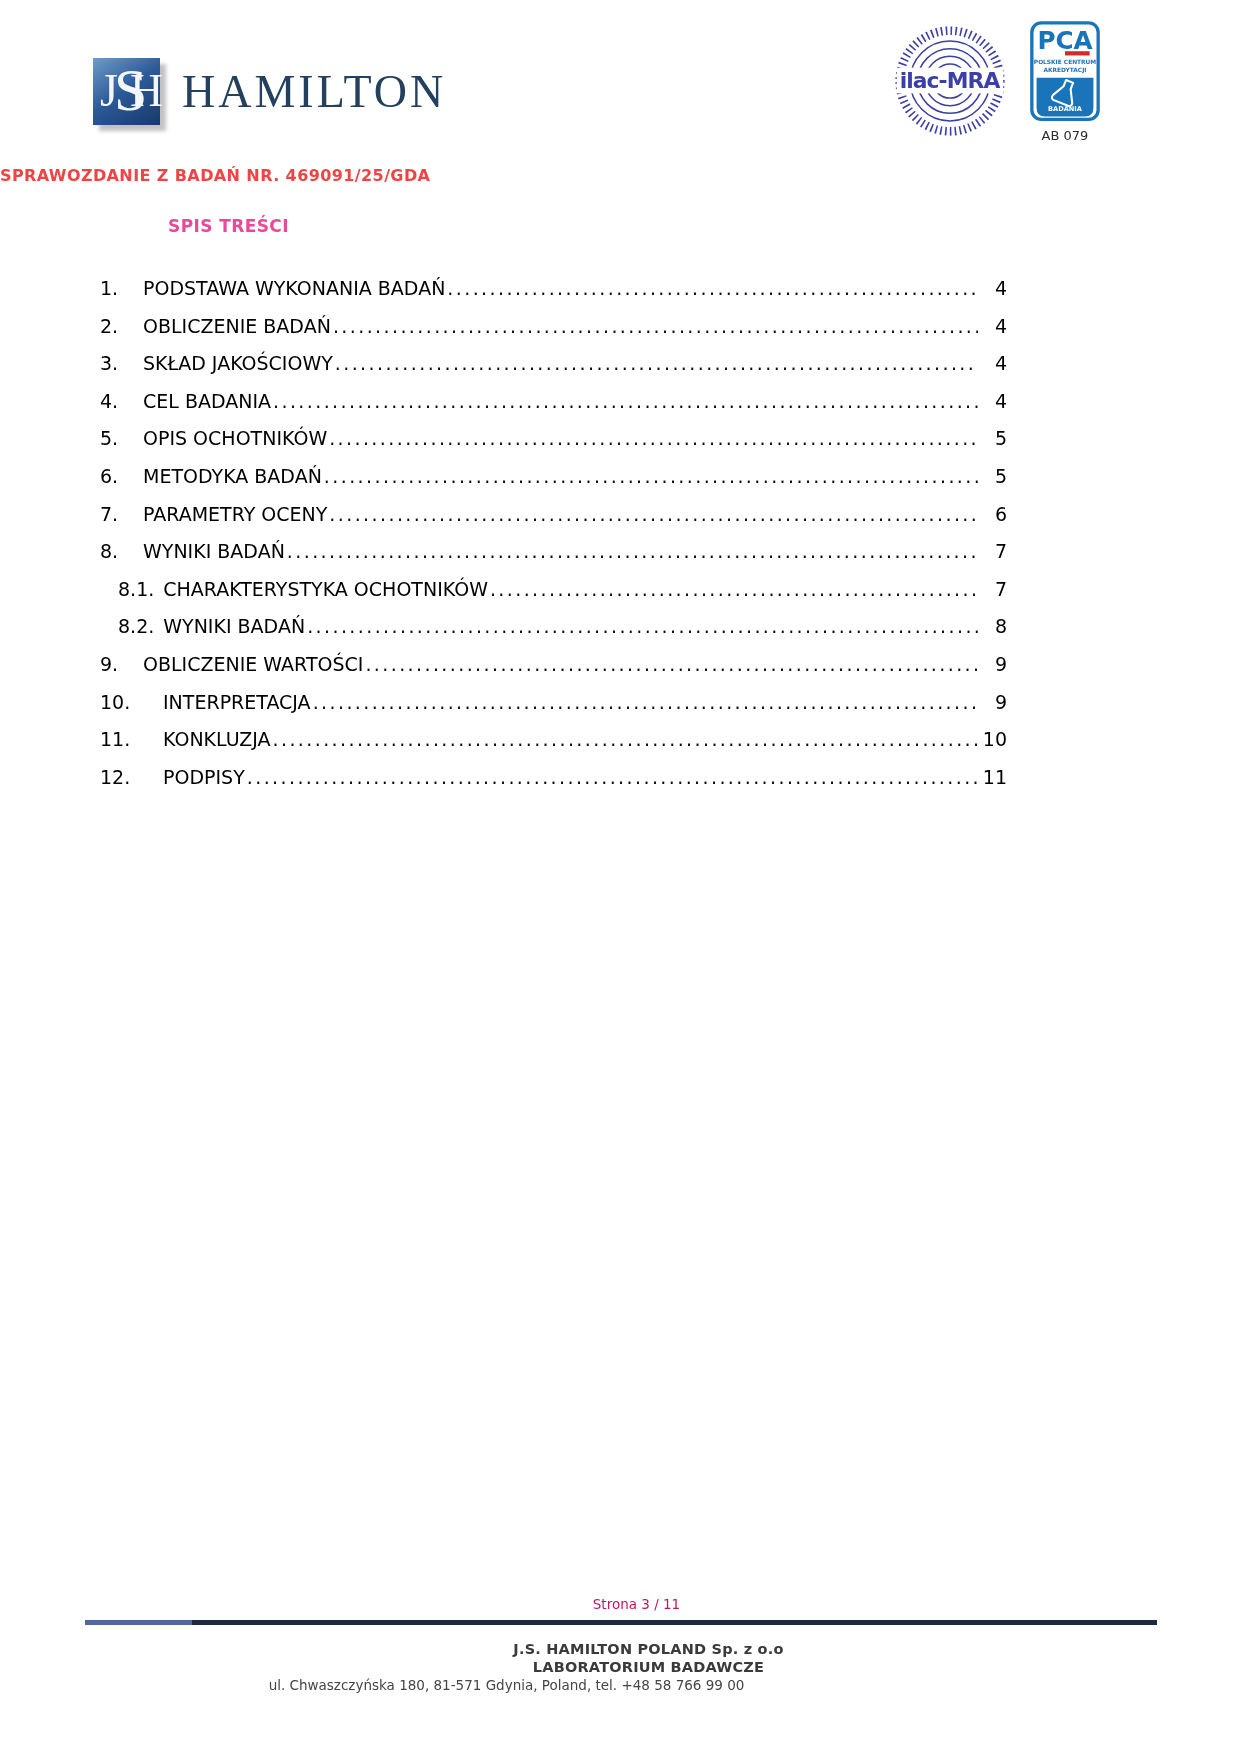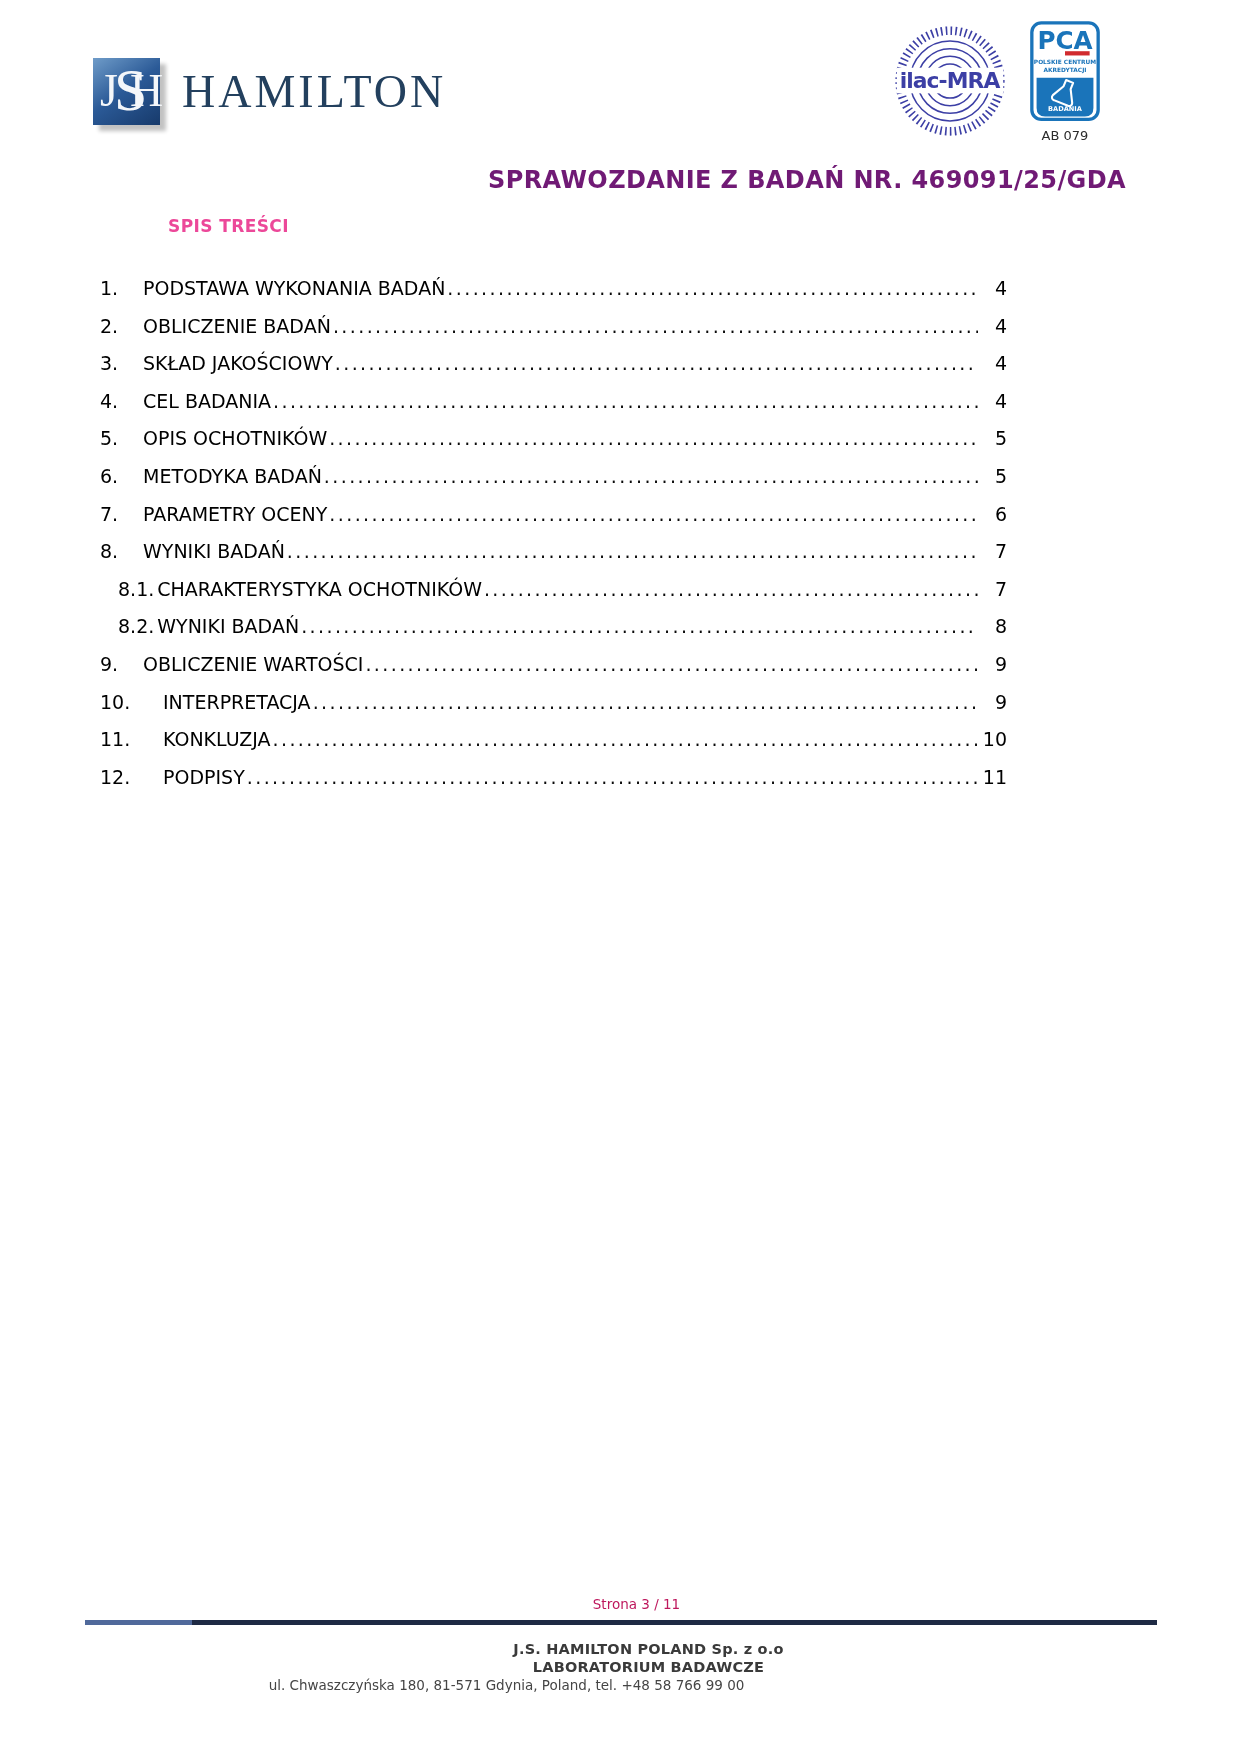--- a/index.html
+++ b/index.html
@@ -28,36 +28,36 @@
 
   .ilac-logo { position:absolute; left:893px; top:24px; width:114px; height:114px; }
   .pca-logo  { position:absolute; left:1029px; top:20px; width:72px; height:106px; }
   .cert-number {
     position:absolute; left:1029px; top:128px; width:72px; text-align:center;
     font-size:13px; color:#2b2b2b;
   }
 
   
   .doc-title {
-    position:absolute; top:166px; left:0; width:1126px; text-align:right;
-    font-size:24px; font-weight:bold; letter-spacing:.4px; color:#701a75;
+    position:absolute; top:166px; left:0; width:1126px; text-align:left;
+    font-size:16px; font-weight:bold; letter-spacing:.4px; color:#ef4444;
   }
   .toc-heading {
     position:absolute; top:216px; left:168px;
     font-size:17px; font-weight:bold; letter-spacing:.4px; color:#ec4899;
   }
   .toc { position:absolute; top:270px; left:100px; width:907px; }
   .toc-row {
     display:flex; align-items:baseline; height:37.6px; line-height:37.6px;
     font-size:19px; white-space:nowrap; cursor:pointer;
   }
   .toc-num  { flex:0 0 auto; width:43px; }
   .toc-row.wide .toc-num { width:63px; }
   .toc-row.sub { padding-left:18px; }
-  .toc-row.sub .toc-num { width:auto; margin-right:3px; }
+  .toc-row.sub .toc-num { width:auto; margin-right:9px; }
   .toc-label { flex:0 0 auto; }
   .toc-leader { flex:1 1 auto; overflow:hidden; margin:0 3px 0 2px; }
   .toc-leader::after {
     content:"......................................................................................................................................................................";
     letter-spacing:2.4px; color:#0a0a0a;
   }
   .toc-page { flex:0 0 auto; min-width:26px; text-align:right; }
 
   
   .page-indicator {

